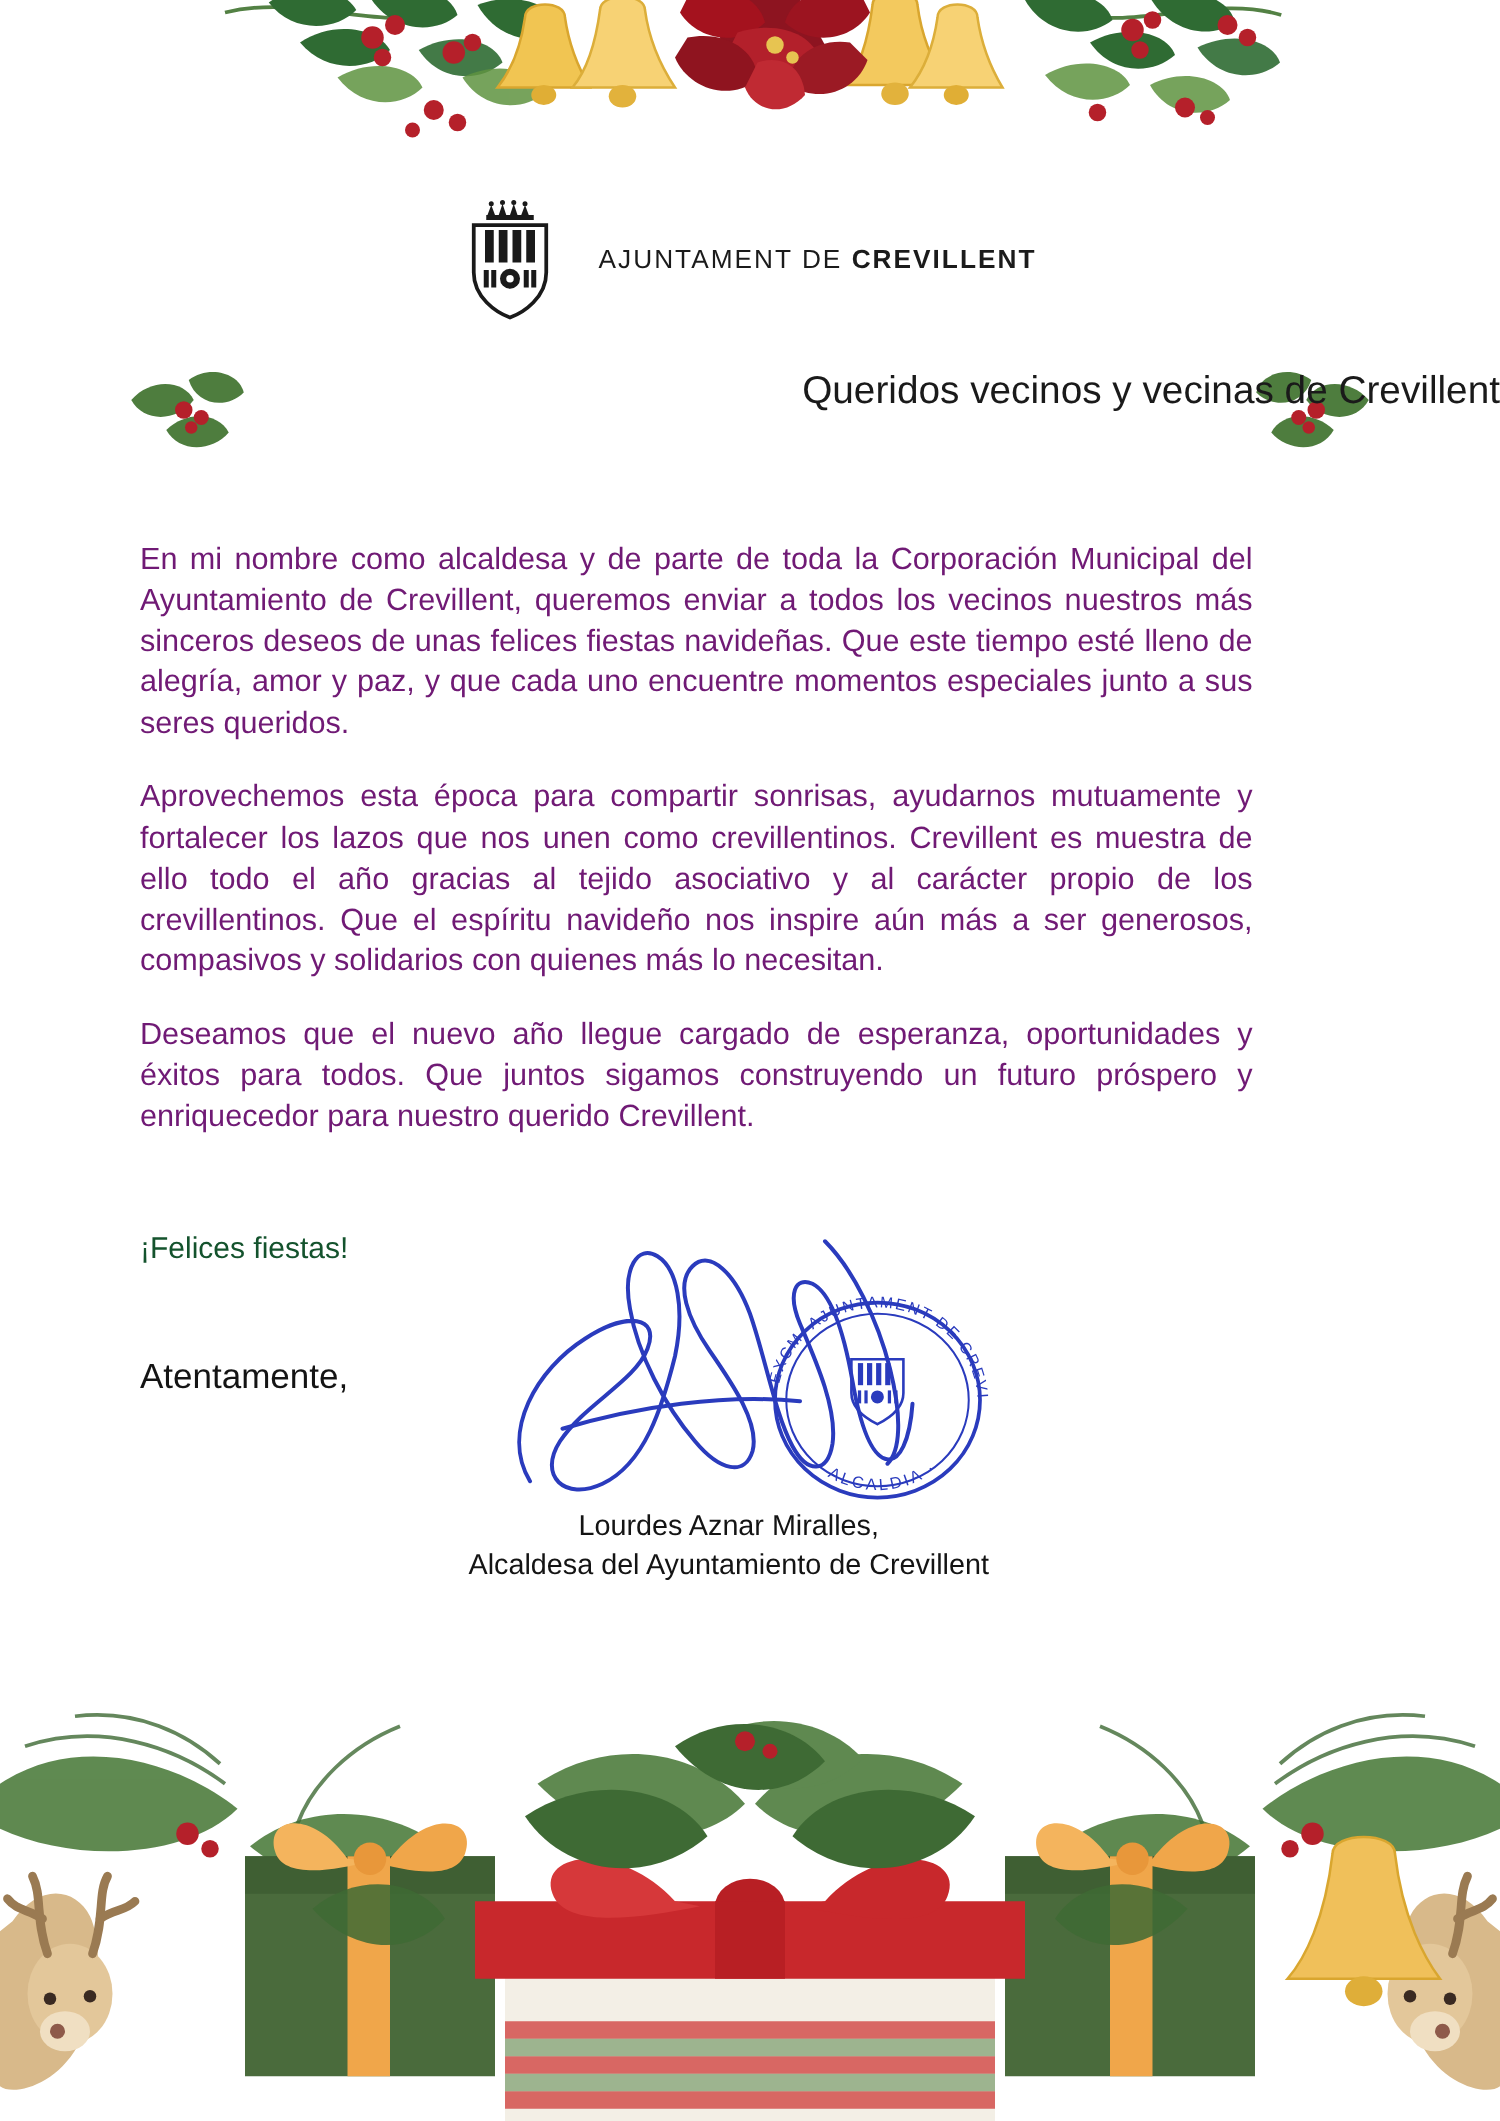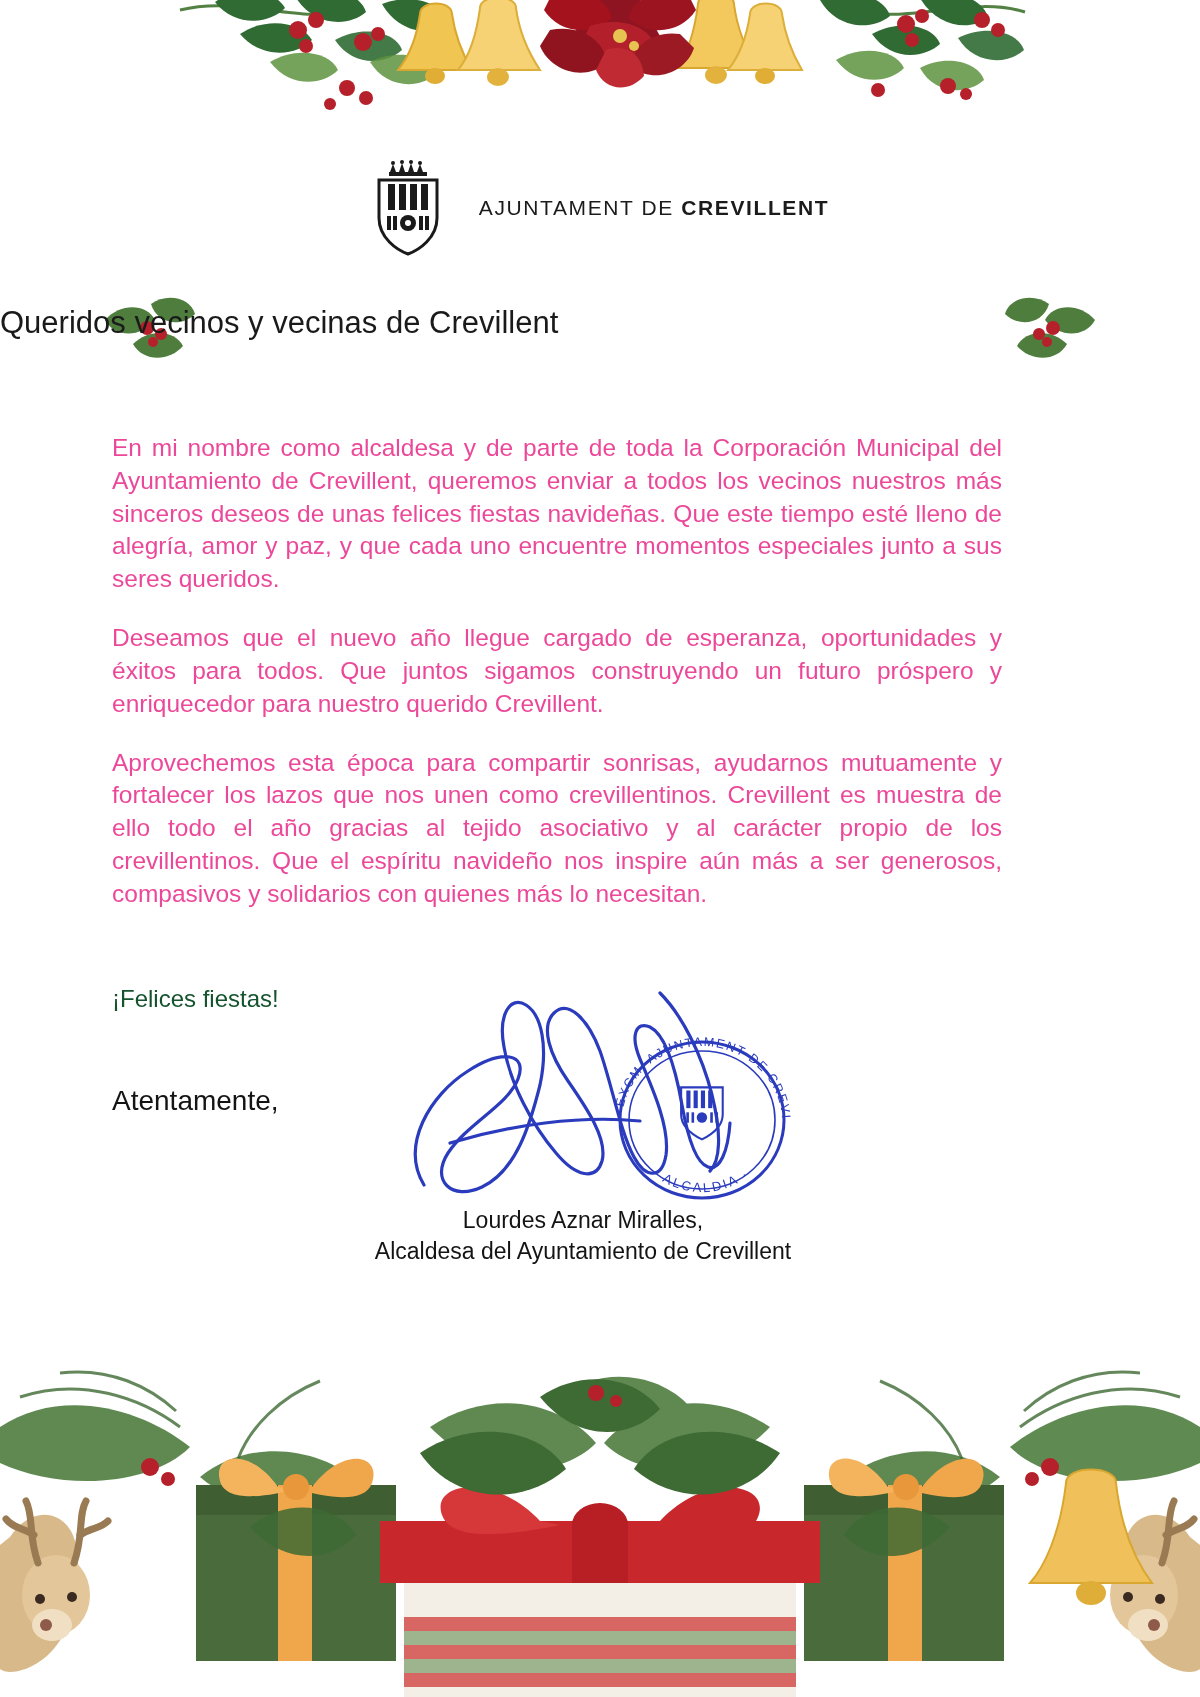--- a/index.html
+++ b/index.html
@@ -81,39 +81,39 @@
     font-family: "Liberation Sans", sans-serif;
     white-space: nowrap;
   }
   .logo-text .bold {
     font-weight: 700;
   }
 
   
   .greeting {
     position: absolute;
-    top: 305px;
+    top: 294px;
     left: 0;
     width: 1200px;
-    text-align: left;
+    text-align: right;
     font-size: 31px;
     font-weight: 400;
     color: #1a1a1a;
     font-family: "Liberation Sans", sans-serif;
   }
 
   
   .letter-body {
     position: absolute;
     top: 432px;
     left: 112px;
     width: 890px;
     font-size: 24.5px;
     line-height: 1.34;
-    color: #ec4899;
+    color: #701a75;
     text-align: justify;
   }
   .letter-body p {
     margin: 0 0 26px 0;
   }
   .letter-body p:last-child {
     margin-bottom: 0;
   }
 
   .closing-line {
@@ -304,22 +304,22 @@
       <circle cx="58" cy="38" r="7"></circle>
         <circle cx="44" cy="44" r="6"></circle>
         <circle cx="52" cy="52" r="5"></circle>
     </g>
   </svg>
 
   <div class="greeting">Queridos vecinos y vecinas de Crevillent</div>
 
   <div class="letter-body">
     <p>En mi nombre como alcaldesa y de parte de toda la Corporación Municipal del Ayuntamiento de Crevillent, queremos enviar a todos los vecinos nuestros más sinceros deseos de unas felices fiestas navideñas. Que este tiempo esté lleno de alegría, amor y paz, y que cada uno encuentre momentos especiales junto a sus seres queridos.</p>
+    <p>Aprovechemos esta época para compartir sonrisas, ayudarnos mutuamente y fortalecer los lazos que nos unen como crevillentinos. Crevillent es muestra de ello todo el año gracias al tejido asociativo y al carácter propio de los crevillentinos. Que el espíritu navideño nos inspire aún más a ser generosos, compasivos y solidarios con quienes más lo necesitan.</p>
     <p>Deseamos que el nuevo año llegue cargado de esperanza, oportunidades y éxitos para todos. Que juntos sigamos construyendo un futuro próspero y enriquecedor para nuestro querido Crevillent.</p>
-    <p>Aprovechemos esta época para compartir sonrisas, ayudarnos mutuamente y fortalecer los lazos que nos unen como crevillentinos. Crevillent es muestra de ello todo el año gracias al tejido asociativo y al carácter propio de los crevillentinos. Que el espíritu navideño nos inspire aún más a ser generosos, compasivos y solidarios con quienes más lo necesitan.</p>
   </div>
 
   <div class="closing-line">¡Felices fiestas!</div>
   <div class="regards-line">Atentamente,</div>
 
   <svg class="signature-wrap" viewBox="0 0 430 235" xmlns="http://www.w3.org/2000/svg">
     <g fill="none" stroke="#2a3bbd" stroke-width="3.2" stroke-linecap="round" stroke-linejoin="round">
       <path d="M34 210 C10 170 40 120 78 96 C112 74 138 78 128 104 C118 130 78 148 58 178 C40 206 62 226 92 212 C126 196 140 150 150 110 C158 72 152 40 136 30 C120 20 108 40 114 72 C120 108 142 150 166 178 C186 202 206 206 212 186 C218 164 196 132 178 106 C160 80 150 52 164 38 C178 24 198 44 210 76 C222 110 230 156 244 182 C256 204 272 204 276 180 C280 152 262 112 250 84 C240 60 246 46 260 52 C276 60 286 96 292 130 C298 164 306 188 318 192 C330 196 338 176 340 148"></path>
       <path d="M270 18 C292 40 312 80 322 120 C332 160 330 186 320 196"></path>
       <path d="M60 168 C120 150 190 140 250 146"></path>

